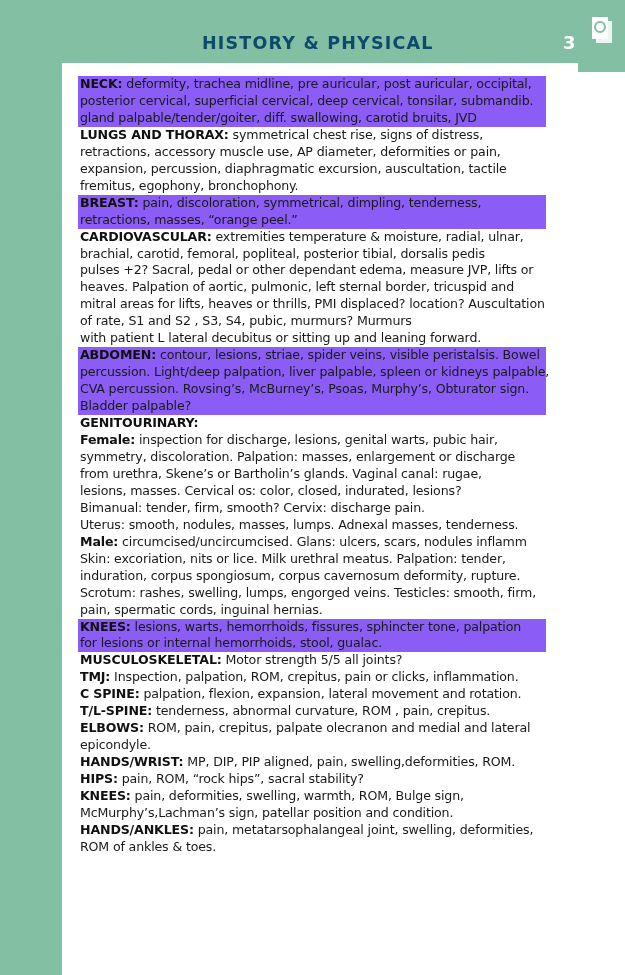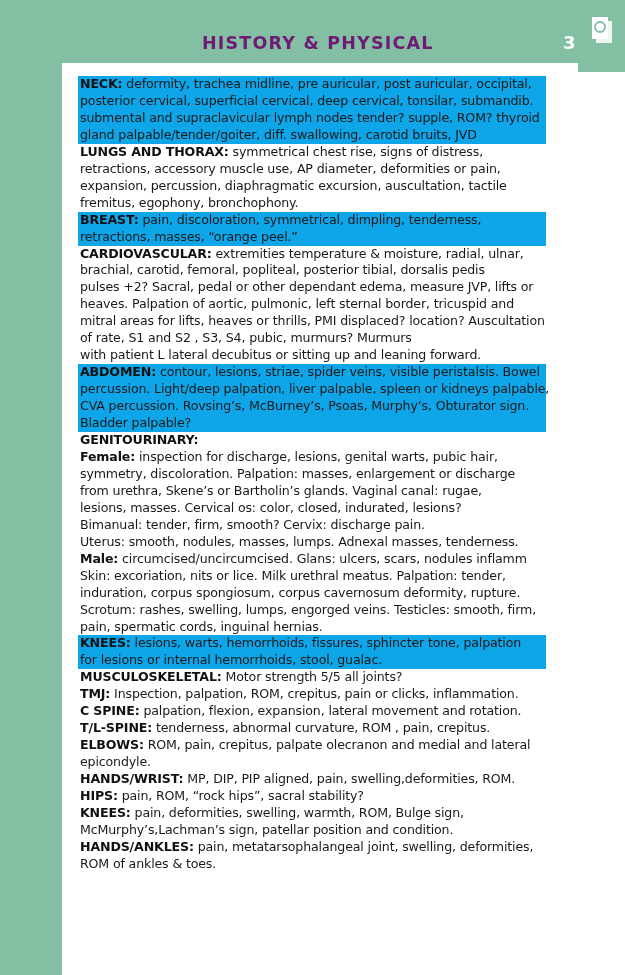--- a/index.html
+++ b/index.html
@@ -3,41 +3,41 @@
 <meta charset="utf-8">
 <style>
   html, body { margin: 0; padding: 0; }
   body {
     width: 625px; height: 975px; position: relative; overflow: hidden;
     background: #82bfa3;
     font-family: "DejaVu Sans", sans-serif;
   }
   .header-title {
     position: absolute; left: 202px; top: 31px;
-    color: #701a75; font-family: "DejaVu Sans", sans-serif; font-weight: bold;
+    color: #0c4a6e; font-family: "DejaVu Sans", sans-serif; font-weight: bold;
     font-size: 17.5px; letter-spacing: 1.2px; white-space: nowrap; line-height: 24px;
   }
   .page-number {
     position: absolute; left: 563px; top: 31px;
     color: #ffffff; font-weight: bold; font-size: 18px; line-height: 24px;
   }
   .page-icon { position: absolute; left: 590px; top: 15px; width: 24px; height: 30px; }
   .panel {
     position: absolute; left: 62px; top: 63px; width: 516px; height: 912px;
     background: #ffffff;
   }
   .right-white {
     position: absolute; left: 578px; top: 72px; width: 47px; height: 903px;
     background: #ffffff;
   }
   .content {
     position: absolute; left: 78px; top: 76px; width: 468px;
   }
   .section { padding-left: 2px; }
-  .section.hl { background: #0ea5e9; }
+  .section.hl { background: #8b5cf6; }
   .line {
     font-size: 12.6px; line-height: 16.95px; color: #1a1a1a;
     white-space: nowrap; letter-spacing: -0.15px;
   }
   .lbl { font-weight: bold; color: #111; }
 </style>
 </head>
 <body>
 
 <div>
@@ -50,21 +50,20 @@
   </svg>
 </div>
 
 <div class="panel"></div>
 <div class="right-white"></div>
 
 <div class="content" id="content">
     <div class="section hl">
       <div class="line"><span class="lbl">NECK:</span><span> deformity, trachea midline, pre auricular, post auricular, occipital,</span></div>
       <div class="line"><span>posterior cervical, superficial cervical, deep cervical, tonsilar, submandib.</span></div>
-      <div class="line"><span>submental and supraclavicular lymph nodes tender? supple, ROM? thyroid</span></div>
       <div class="line"><span>gland palpable/tender/goiter, diff. swallowing, carotid bruits, JVD</span></div>
     </div>
     <div class="section">
       <div class="line"><span class="lbl">LUNGS AND THORAX:</span><span> symmetrical chest rise, signs of distress,</span></div>
       <div class="line"><span>retractions, accessory muscle use, AP diameter, deformities or pain,</span></div>
       <div class="line"><span>expansion, percussion, diaphragmatic excursion, auscultation, tactile</span></div>
       <div class="line"><span>fremitus, egophony, bronchophony.</span></div>
     </div>
     <div class="section hl">
       <div class="line"><span class="lbl">BREAST:</span><span> pain, discoloration, symmetrical, dimpling, tenderness,</span></div>

